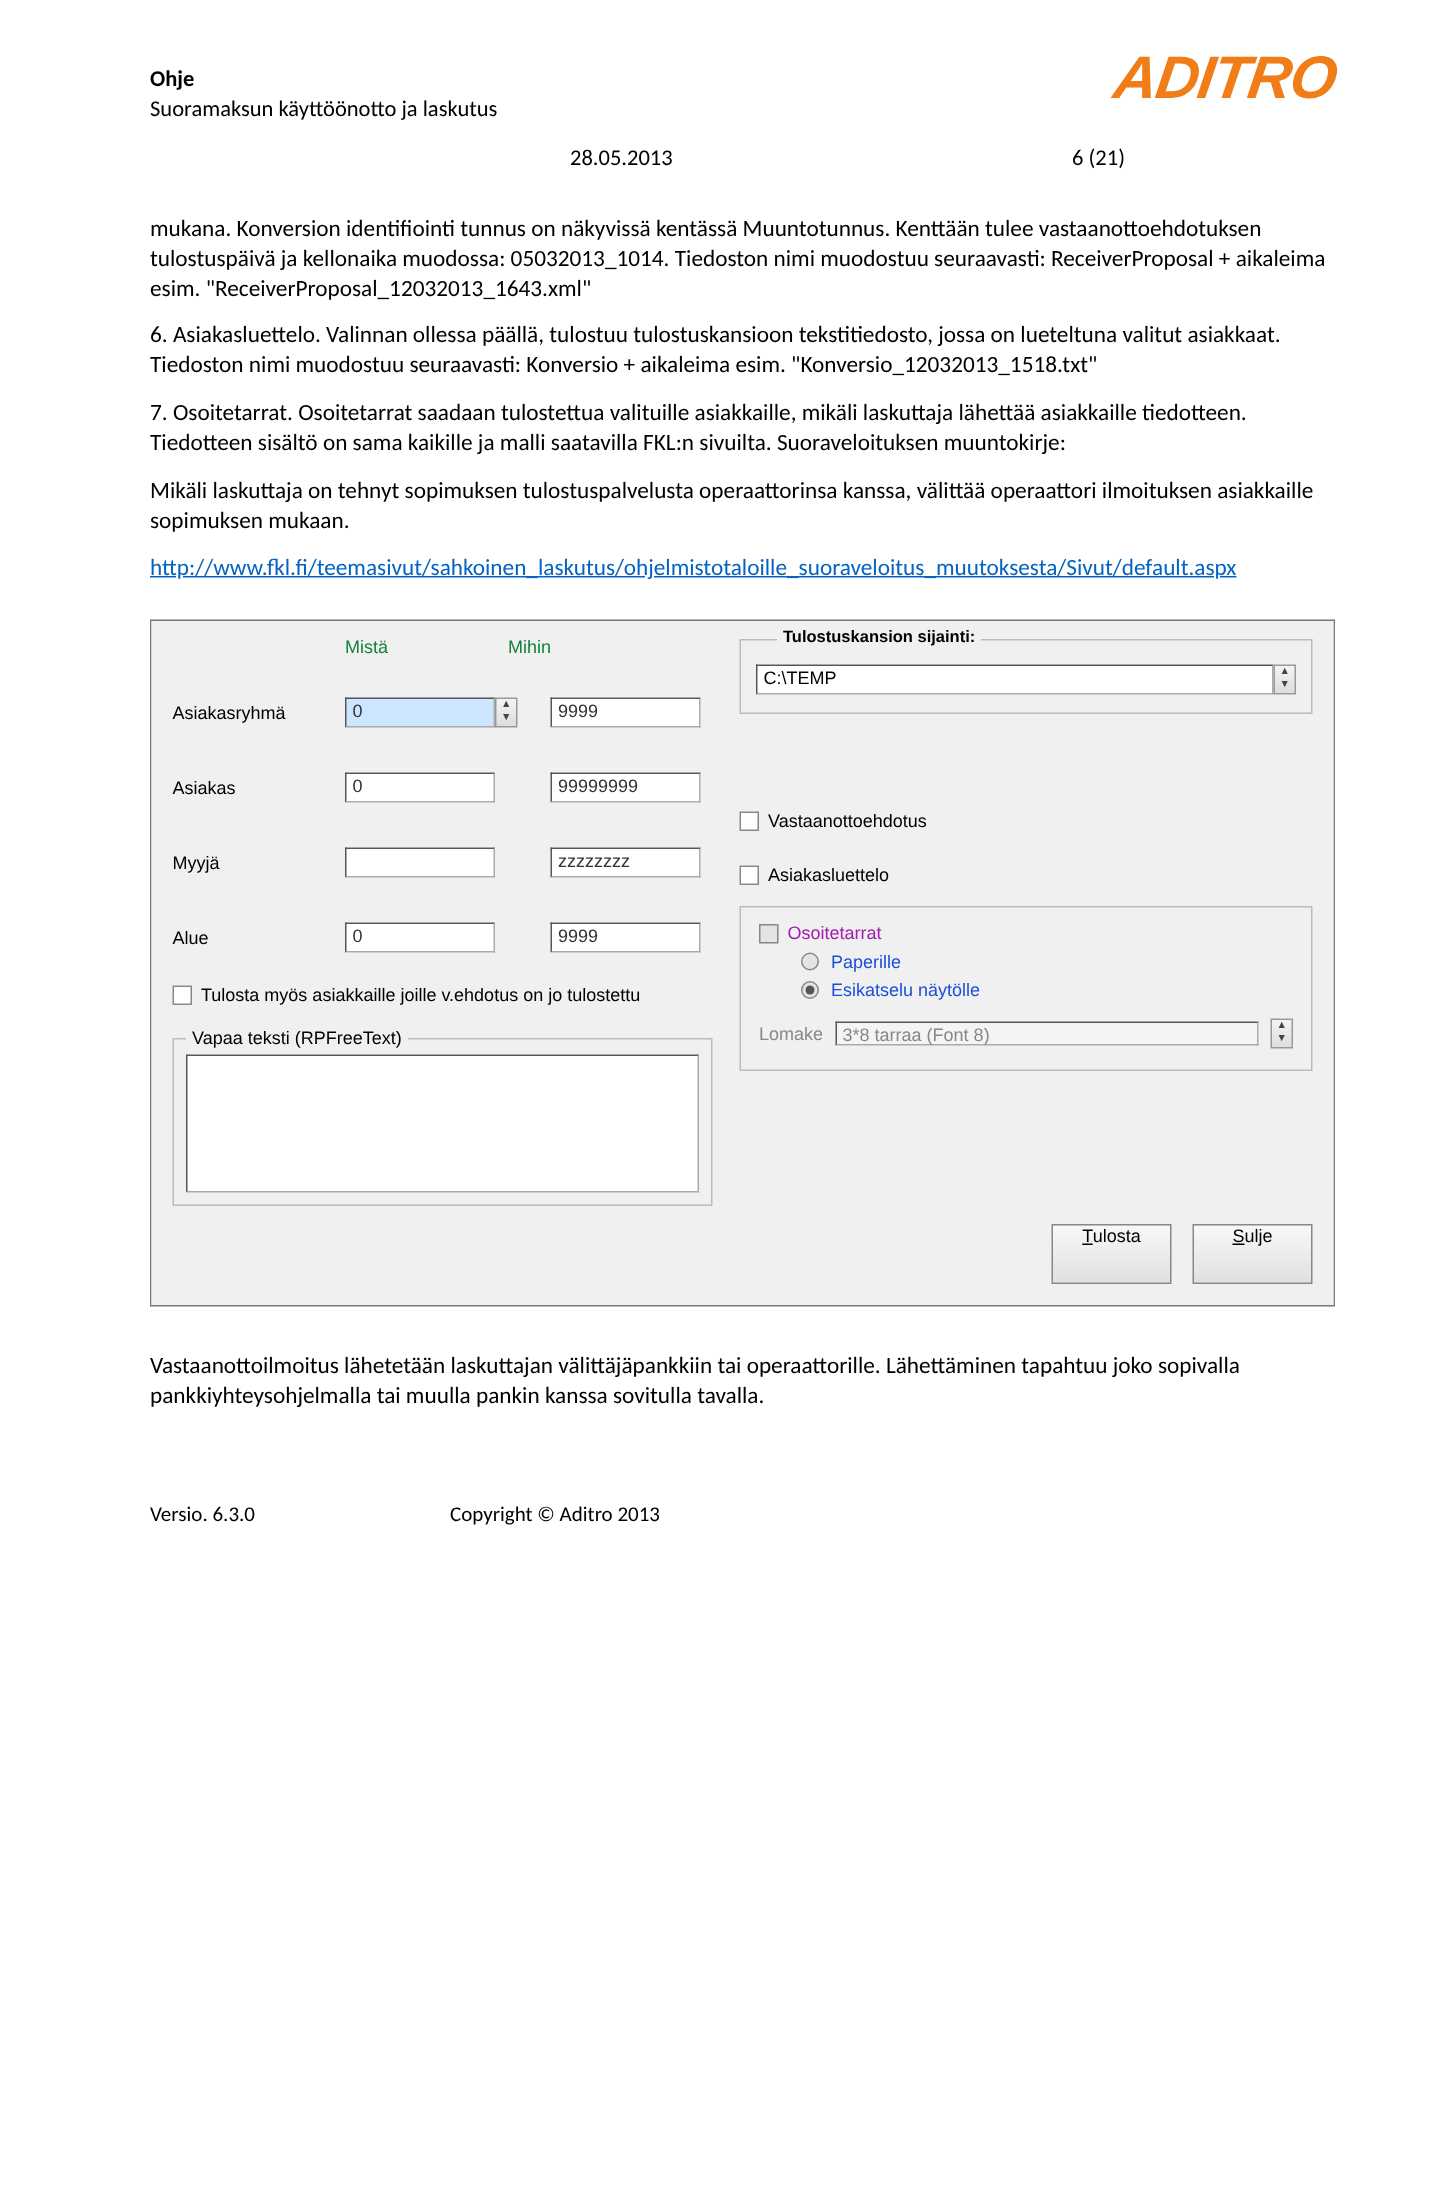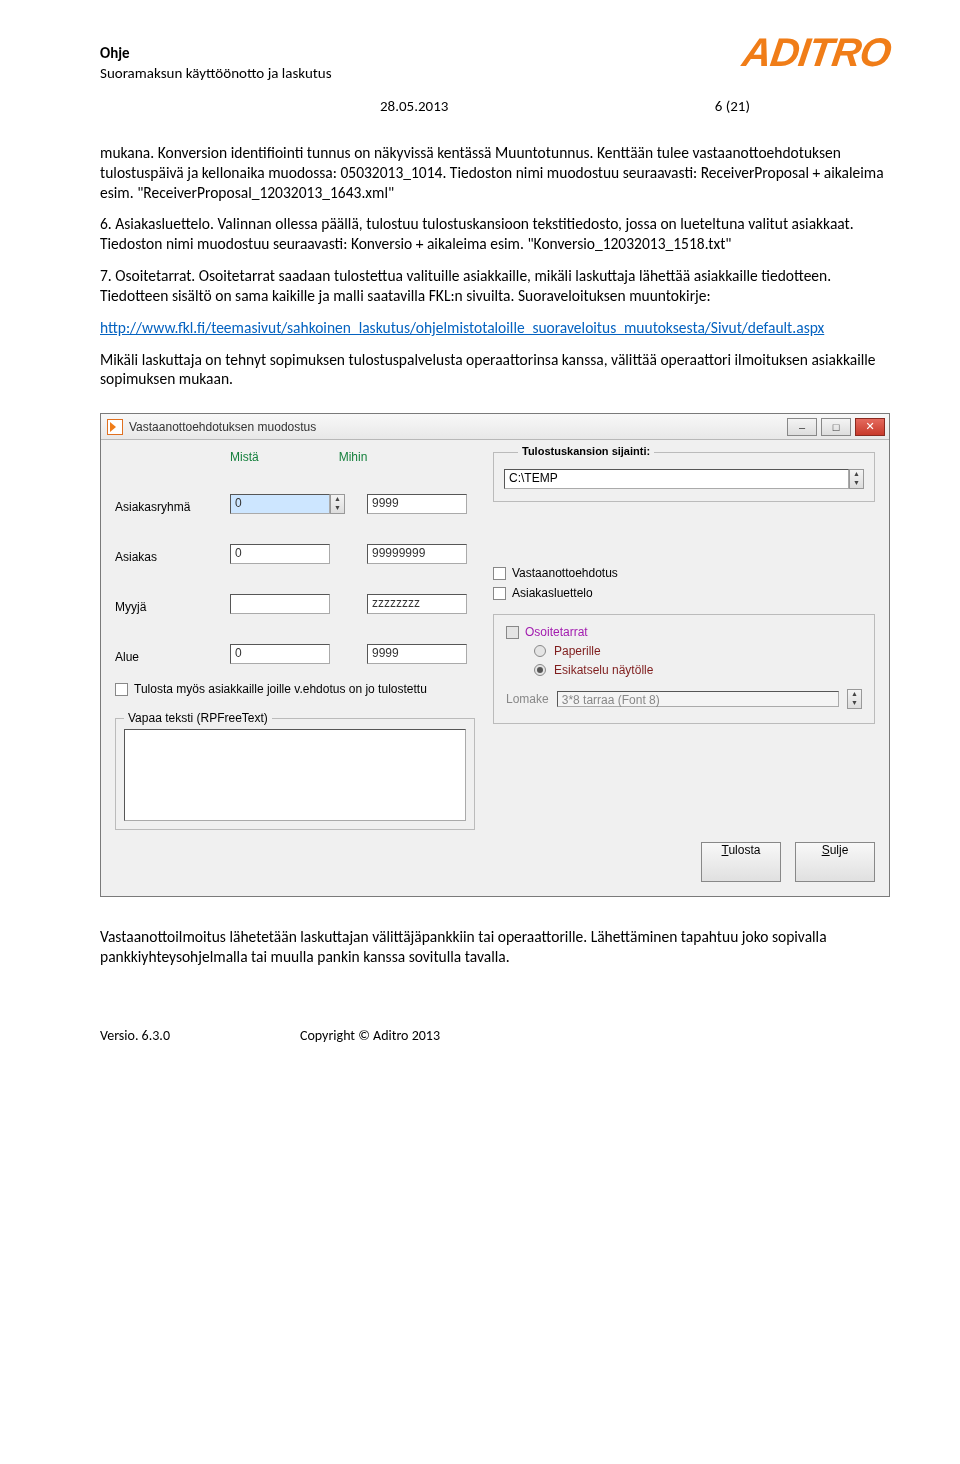--- a/index.html
+++ b/index.html
@@ -107,21 +107,21 @@
   .right-pane { flex: 1; }
   .col-headers {
     display:flex;
     margin-left: 115px;
     gap: 80px;
     margin-bottom: 6px;
     color:#15803d;
   }
   .form-row {
     display:flex;
-    align-items:flex-end;
+    align-items:center;
     height: 26px;
     margin-top: 24px;
   }
   .form-row .lbl { width: 115px; }
   .form-row .fld {
     width: 100px;
     background:#fff;
     border: 1px inset #aaa;
     height: 20px;
     padding: 1px 4px;
@@ -162,30 +162,30 @@
     margin-top: 2px;
     position:relative;
   }
   .fieldset .legend {
     position:absolute; top:-8px; left:24px;
     background:#f0f0f0; padding:0 4px; font-size:11px;font-weight:bold;
   }
   .path-row { display:flex; align-items:center; gap:0; margin-top:6px; }
   .path-row .fld { flex:1; background:#fff; border:1px inset #aaa; height:20px; padding:1px 4px; }
   .right-group { margin-top: 64px; }
-  .right-group .checkbox-row { margin-top: 6px; }
+  .right-group .checkbox-row { margin-top: 22px; }
   .subpanel {
     border:1px solid #bbb;
     margin-top: 14px;
     padding: 10px 12px 14px 12px;
   }
   .subpanel .opt-row {
     display:flex; align-items:center; gap:8px;
     margin: 5px 0 0 28px;
-    color:#7f1d1d;
+    color:#1d4ed8;
   }
   .lomake-row {
     display:flex; align-items:center; gap:8px;
     margin-top: 12px;
     color:#888;
   }
   .lomake-row .fld {
     flex:1; background:#f4f4f4; border:1px inset #aaa;
     height:16px; padding:1px 4px; color:#888;
   }
@@ -237,32 +237,25 @@
 
   <div class="meta-line">
     <span>28.05.2013</span>
     <span>6 (21)</span>
   </div>
 
   <div class="body-text">
     <p>mukana. Konversion identifiointi tunnus on näkyvissä kentässä Muuntotunnus. Kenttään tulee vastaanottoehdotuksen tulostuspäivä ja kellonaika muodossa: 05032013_1014. Tiedoston nimi muodostuu seuraavasti: ReceiverProposal + aikaleima esim. "ReceiverProposal_12032013_1643.xml"</p>
     <p>6. Asiakasluettelo. Valinnan ollessa päällä, tulostuu tulostuskansioon tekstitiedosto, jossa on lueteltuna valitut asiakkaat. Tiedoston nimi muodostuu seuraavasti: Konversio + aikaleima esim. "Konversio_12032013_1518.txt"</p>
     <p>7. Osoitetarrat. Osoitetarrat saadaan tulostettua valituille asiakkaille, mikäli laskuttaja lähettää asiakkaille tiedotteen. Tiedotteen sisältö on sama kaikille ja malli saatavilla FKL:n sivuilta. Suoraveloituksen muuntokirje:</p>
+    <p>Mikäli laskuttaja on tehnyt sopimuksen tulostuspalvelusta operaattorinsa kanssa, välittää operaattori ilmoituksen asiakkaille sopimuksen mukaan.</p>
     <p><a class="body-link">http://www.fkl.fi/teemasivut/sahkoinen_laskutus/ohjelmistotaloille_suoraveloitus_muutoksesta/Sivut/default.aspx</a></p>
-    <p>Mikäli laskuttaja on tehnyt sopimuksen tulostuspalvelusta operaattorinsa kanssa, välittää operaattori ilmoituksen asiakkaille sopimuksen mukaan.</p>
   </div>
 
   <div class="win">
-    <div class="titlebar">
-      <div class="app-icon"></div>
-      <div class="ttl">Vastaanottoehdotuksen muodostus</div>
-      <div class="winbtn">–</div>
-      <div class="winbtn">□</div>
-      <div class="winbtn close">✕</div>
-    </div>
 
     <div class="win-body">
 
       <div class="left-pane">
         <div class="col-headers">
           <span>Mistä</span>
           <span>Mihin</span>
         </div>
 
         <div class="form-row">

